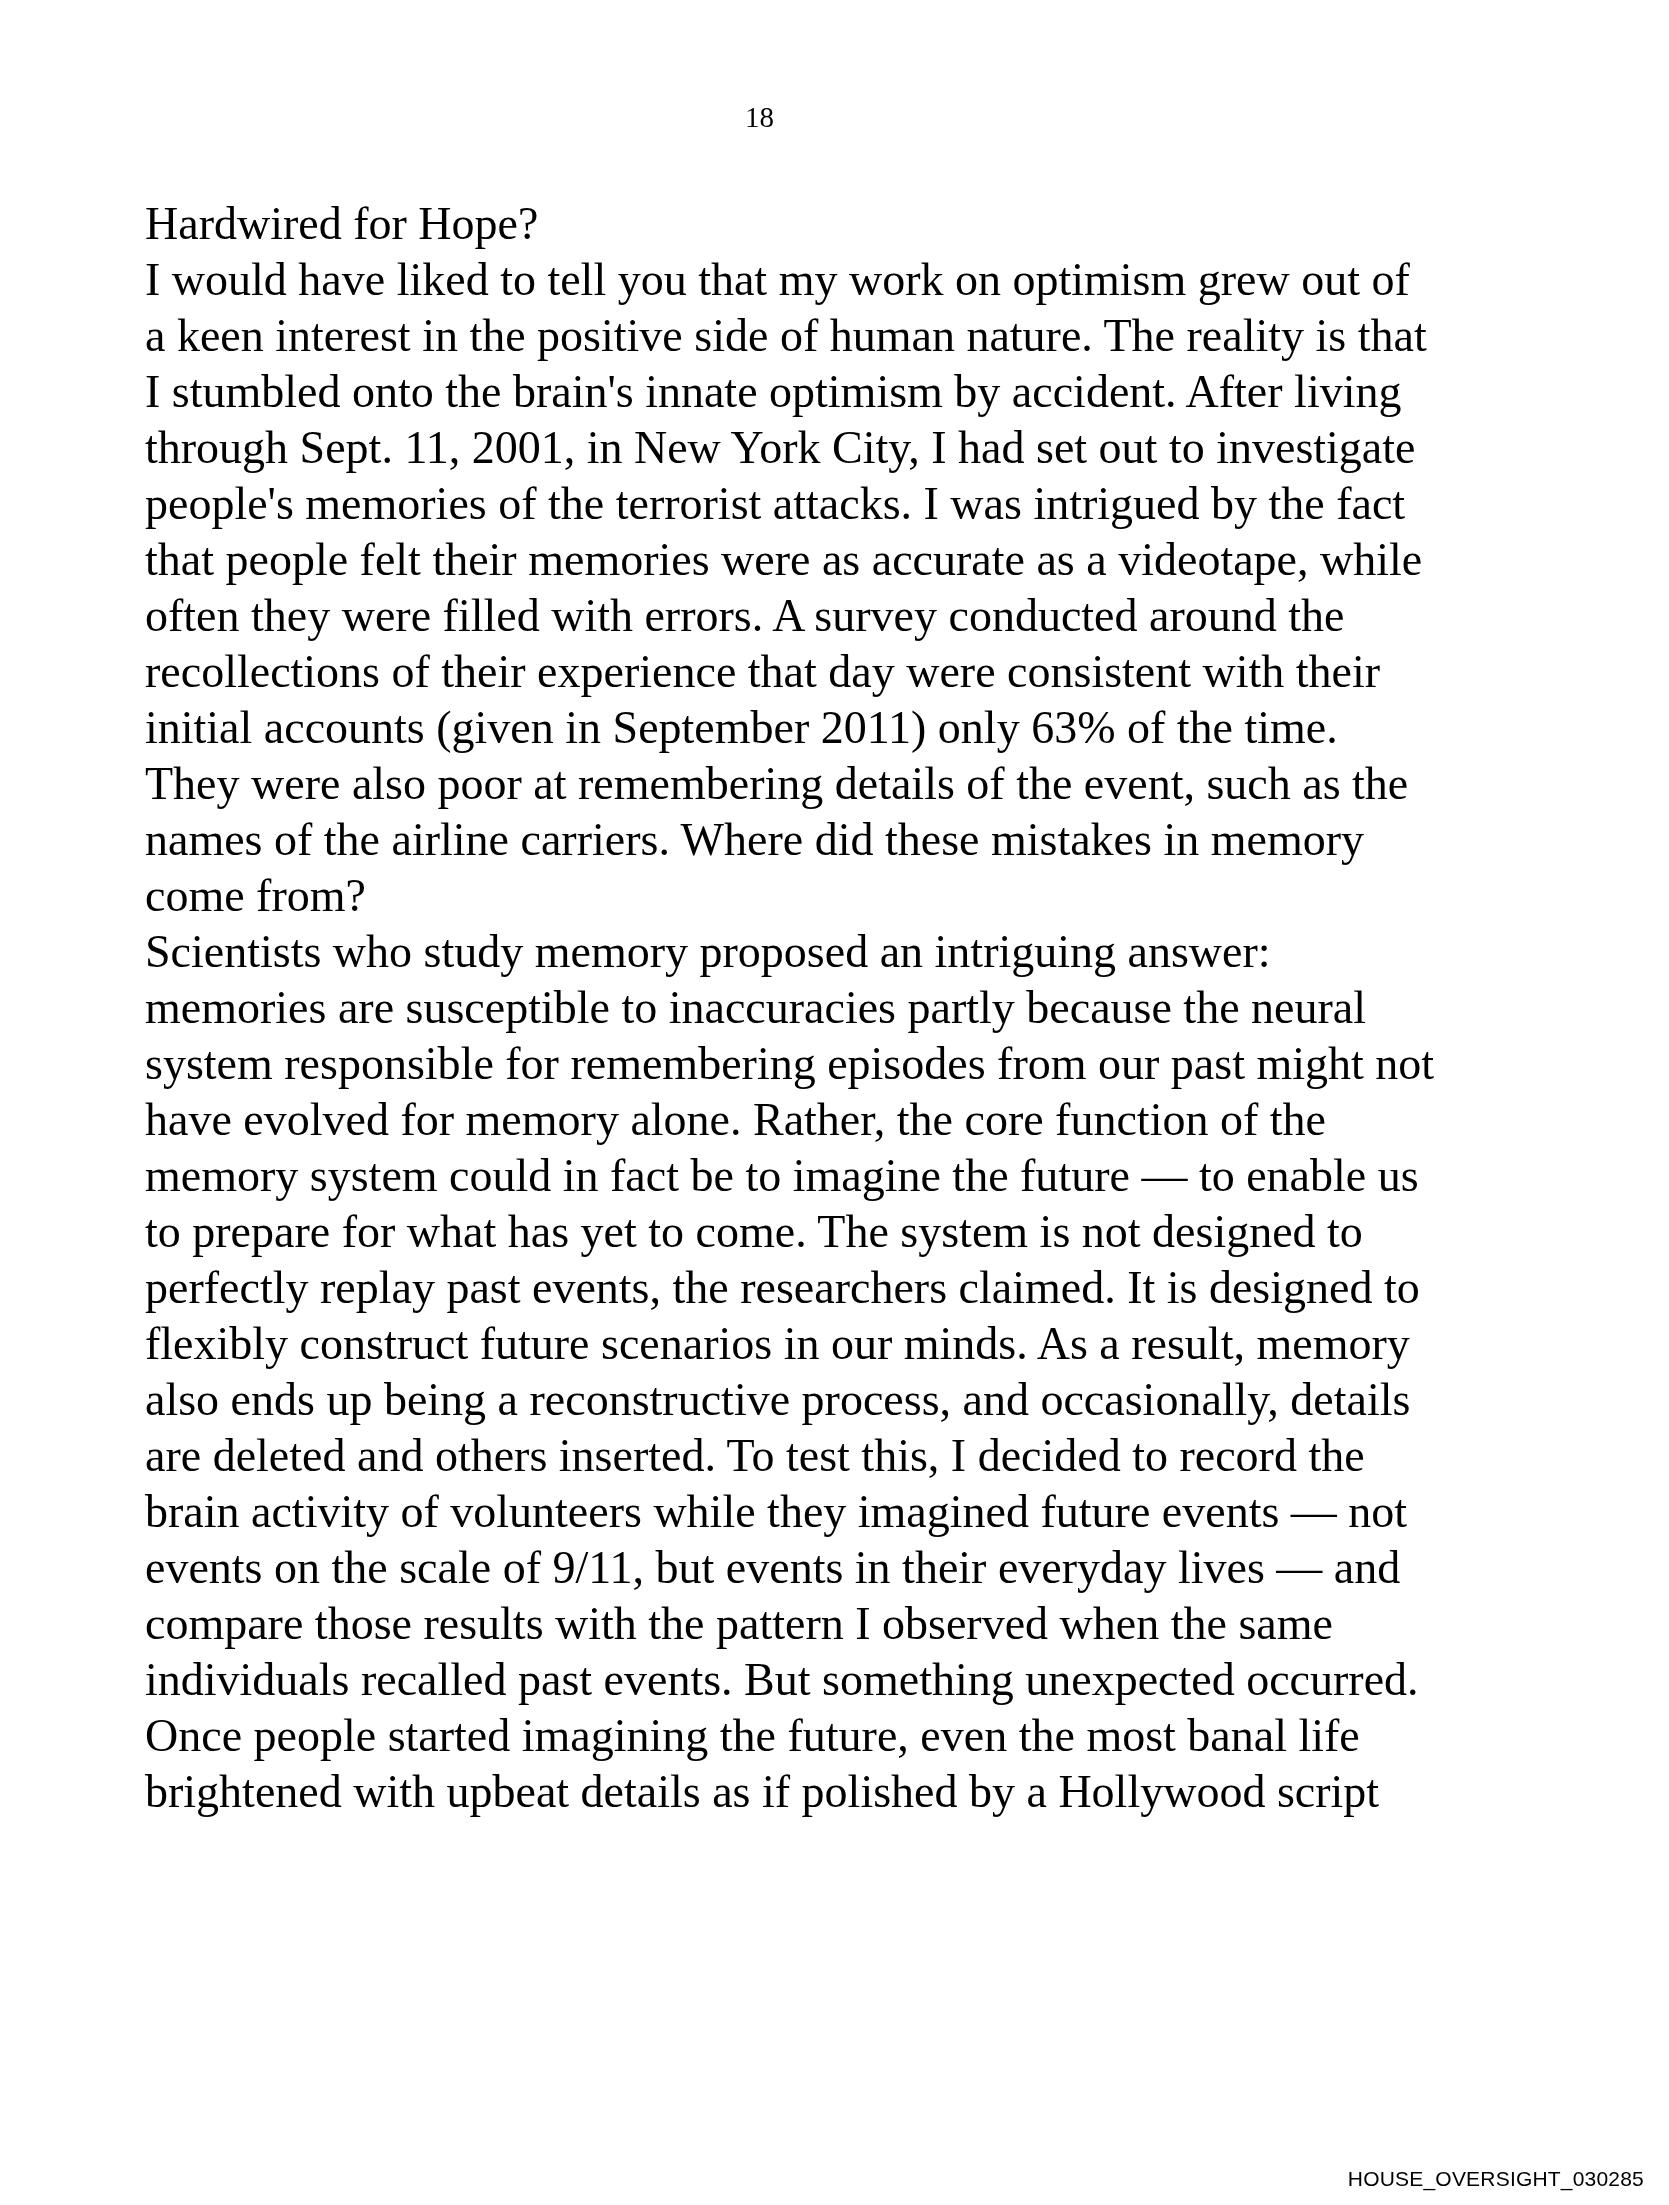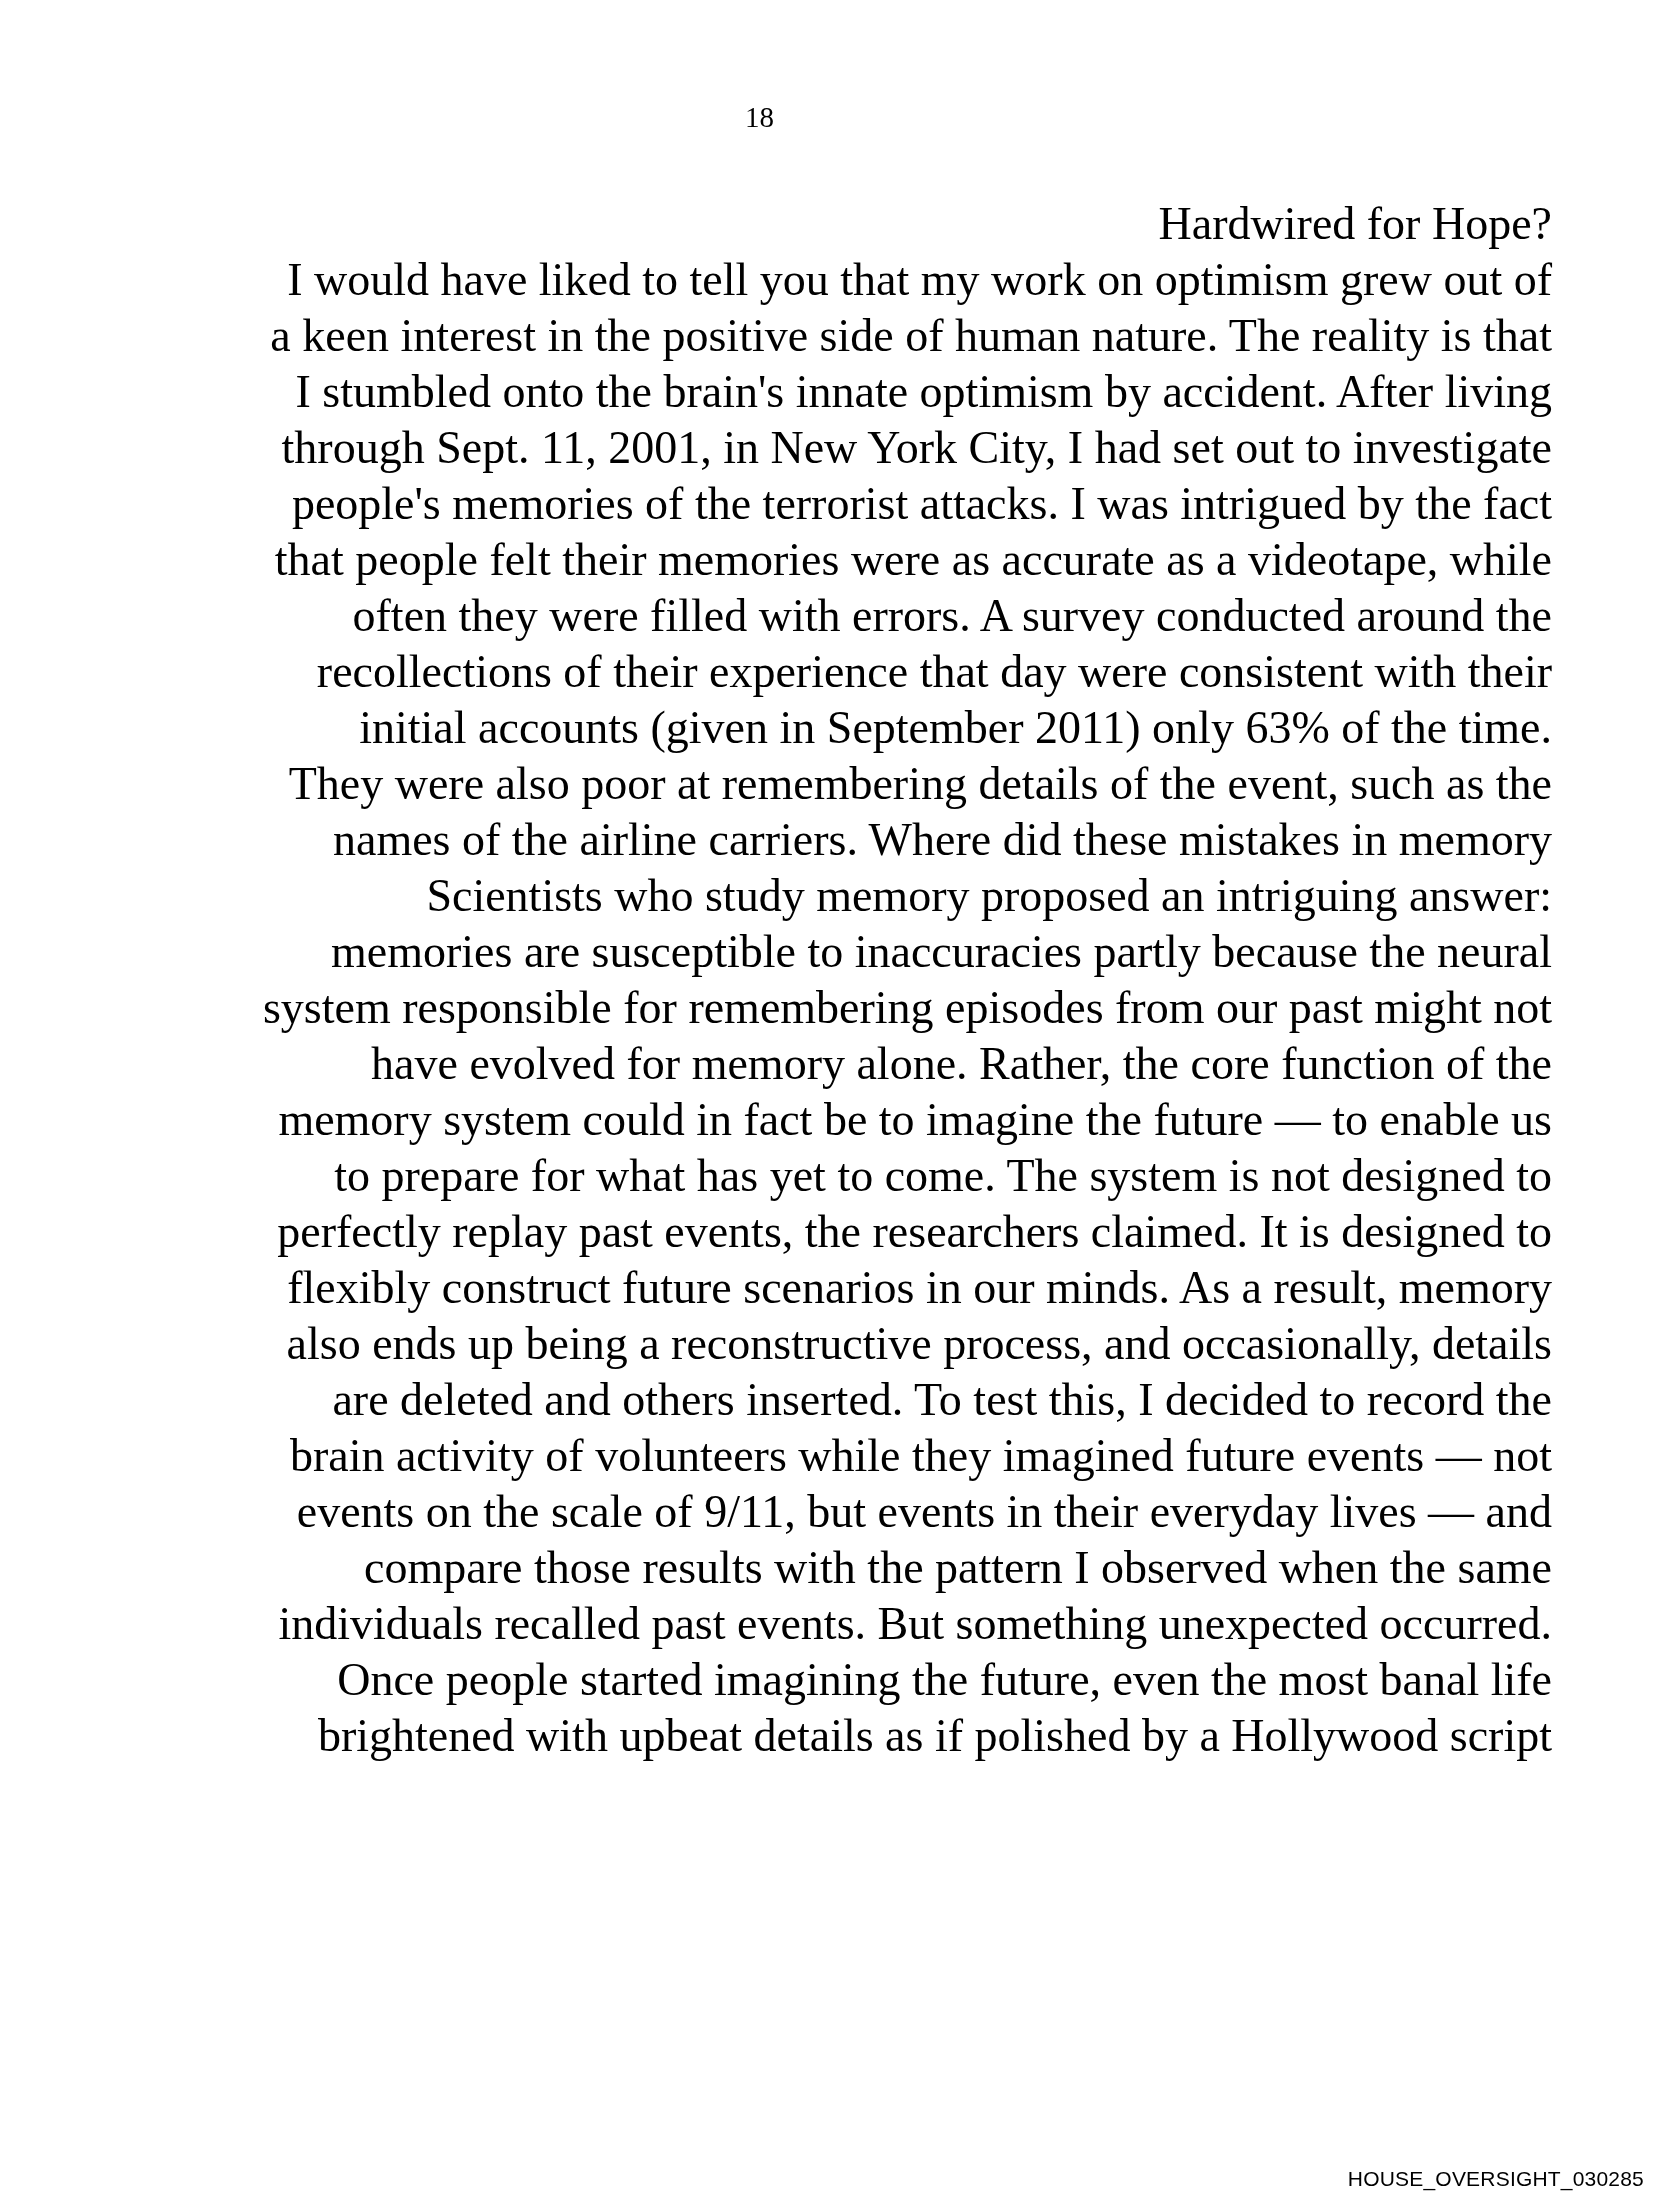--- a/index.html
+++ b/index.html
@@ -24,21 +24,20 @@
       font-size: 29px;
       line-height: 39px;
     }
     .body-text {
       position: absolute;
       top: 196px;
       left: 145px;
       width: 1407px;
       font-size: 46px;
       line-height: 56px;
-      text-align: right;
     }
     .body-text .line {
       display: block;
       white-space: nowrap;
     }
     .bates {
       position: absolute;
       right: 25px;
       bottom: 9.2px;
       font-family: "Liberation Sans", "DejaVu Sans", sans-serif;
@@ -58,20 +57,21 @@
   <span class="line">a keen interest in the positive side of human nature. The reality is that</span>
   <span class="line">I stumbled onto the brain's innate optimism by accident. After living</span>
   <span class="line">through Sept. 11, 2001, in New York City, I had set out to investigate</span>
   <span class="line">people's memories of the terrorist attacks. I was intrigued by the fact</span>
   <span class="line">that people felt their memories were as accurate as a videotape, while</span>
   <span class="line">often they were filled with errors. A survey conducted around the</span>
   <span class="line">recollections of their experience that day were consistent with their</span>
   <span class="line">initial accounts (given in September 2011) only 63% of the time.</span>
   <span class="line">They were also poor at remembering details of the event, such as the</span>
   <span class="line">names of the airline carriers. Where did these mistakes in memory</span>
+  <span class="line">come from?</span>
   <span class="line">Scientists who study memory proposed an intriguing answer:</span>
   <span class="line">memories are susceptible to inaccuracies partly because the neural</span>
   <span class="line">system responsible for remembering episodes from our past might not</span>
   <span class="line">have evolved for memory alone. Rather, the core function of the</span>
   <span class="line">memory system could in fact be to imagine the future — to enable us</span>
   <span class="line">to prepare for what has yet to come. The system is not designed to</span>
   <span class="line">perfectly replay past events, the researchers claimed. It is designed to</span>
   <span class="line">flexibly construct future scenarios in our minds. As a result, memory</span>
   <span class="line">also ends up being a reconstructive process, and occasionally, details</span>
   <span class="line">are deleted and others inserted. To test this, I decided to record the</span>

